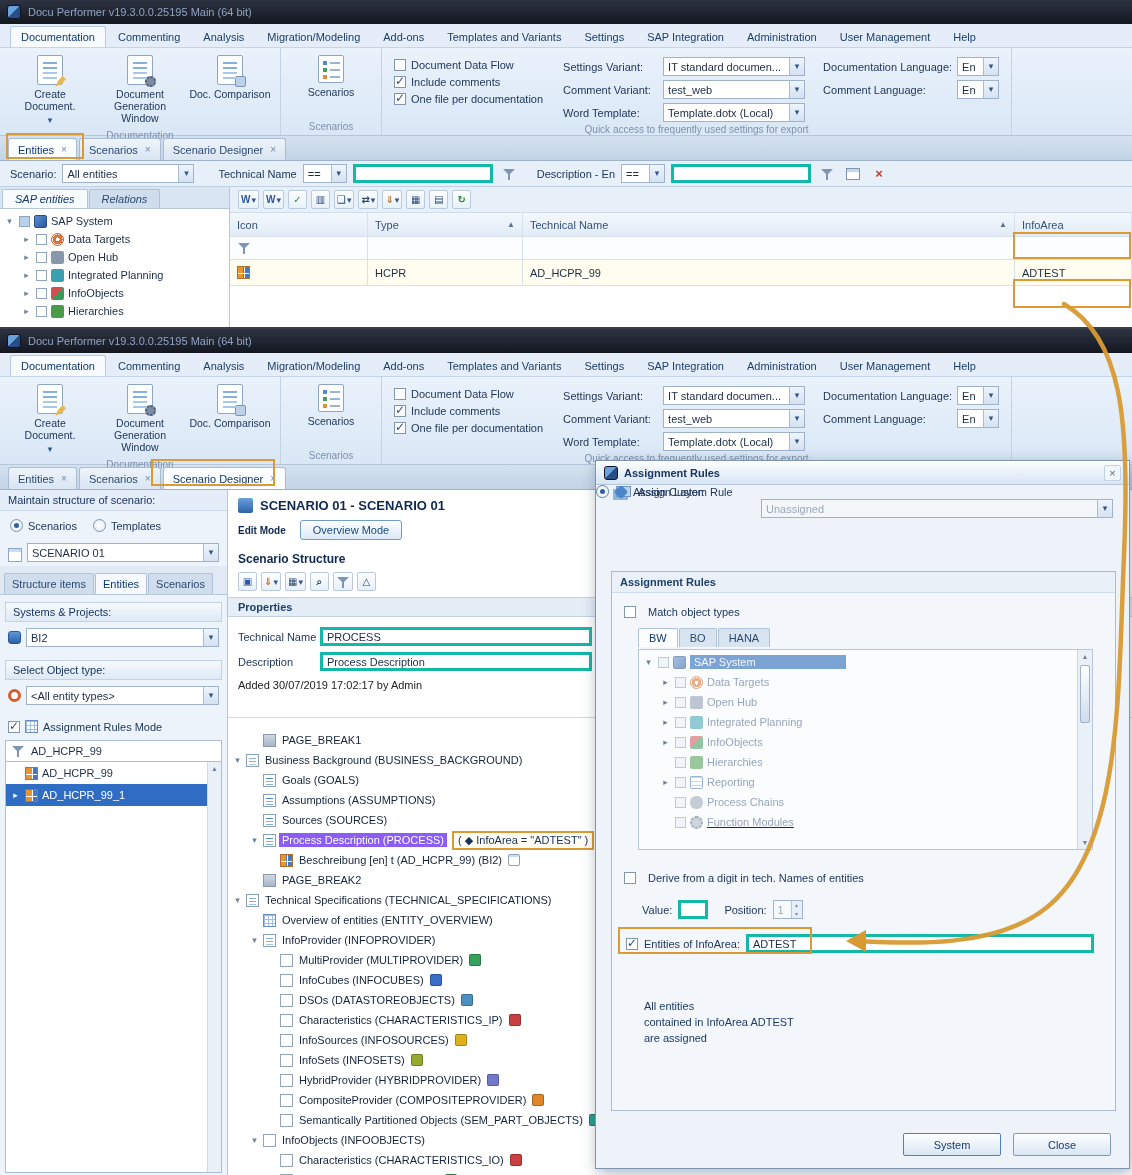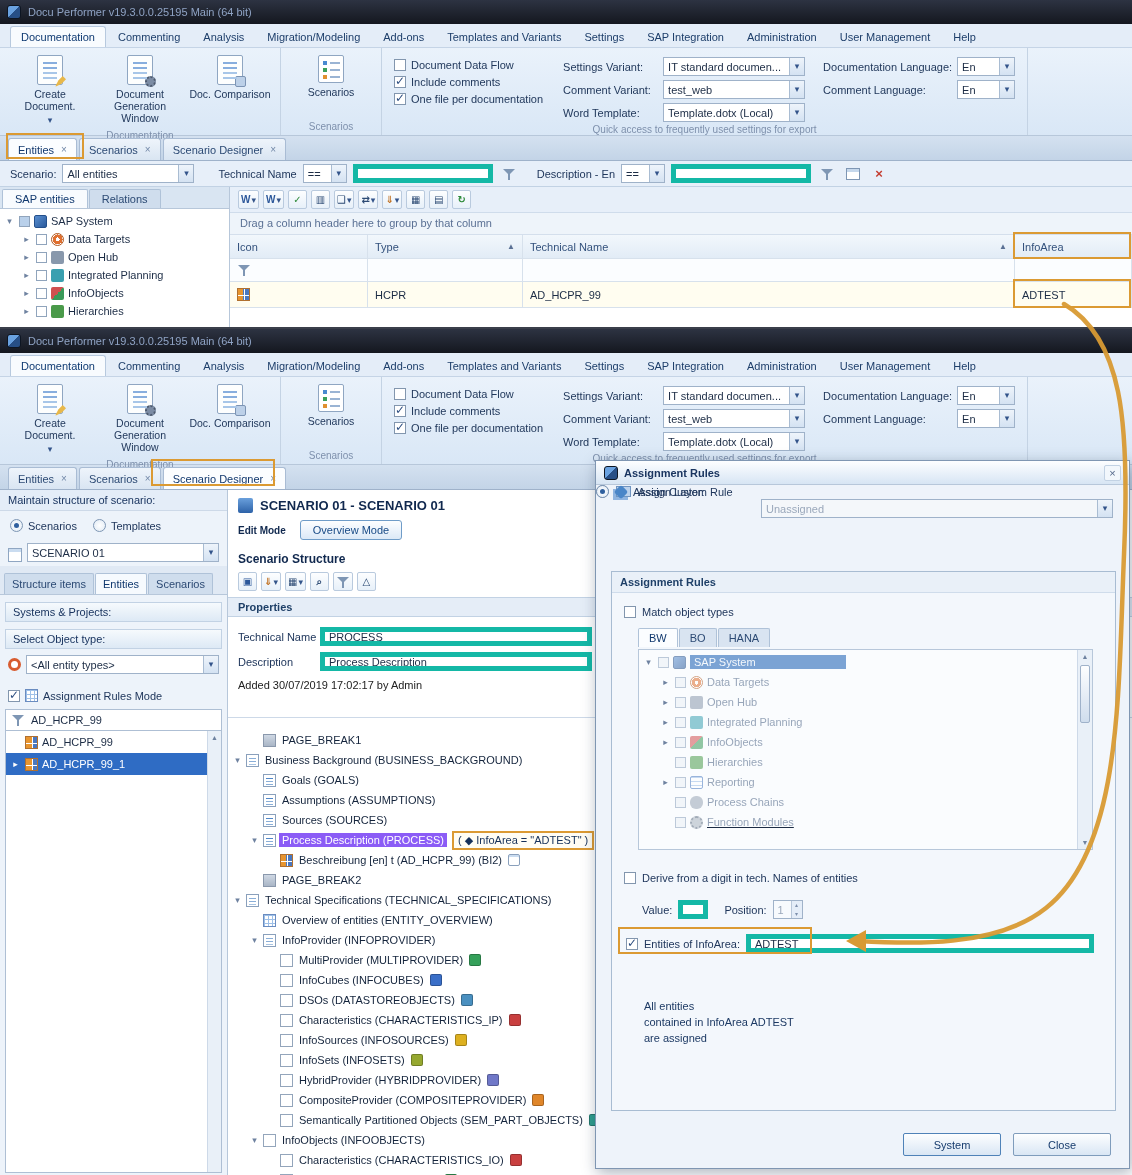--- a/index.html
+++ b/index.html
@@ -38,43 +38,43 @@
 .rcheck{display:flex;align-items:center;gap:5px;white-space:nowrap;color:#22395c;}
 .cb{width:12px;height:12px;border:1px solid #8296ae;background:#fff;position:relative;flex:none;}
 .cb.on::before{content:"✓";position:absolute;left:0;top:-3px;font-size:12px;font-weight:bold;color:#2d4e80;}
 .rfields{display:flex;flex-direction:column;gap:4px;padding:5px 6px 0 10px;}
 .rfield{display:flex;align-items:center;gap:6px;}
 .rfield .flabel{width:94px;color:#22395c;white-space:nowrap;}
 .rlangs .flabel{width:128px;}
 .combo{height:19px;background:#fff;border:1px solid #9fb2c9;display:flex;align-items:center;padding:0 16px 0 4px;position:relative;color:#1c2c45;white-space:nowrap;overflow:hidden;}
 .combo::after{content:"▾";position:absolute;right:0;top:0;width:14px;height:100%;background:linear-gradient(#eef4fb,#d4e2f2);border-left:1px solid #a9bcd2;color:#33548a;font-size:9px;line-height:17px;text-align:center;}
 .combo.w142{width:142px;}
-.combo.w42{width:58px;}
+.combo.w42{width:42px;}
 .combo.disabled{background:#f4f7fa;color:#9aa8bb;}
 
 
 .doctabs{height:25px;background:linear-gradient(#d4e1f0,#c3d4e7);display:flex;align-items:flex-end;padding-left:8px;gap:2px;border-bottom:1px solid #9fb2ca;}
 .dtab{height:22px;display:flex;align-items:center;gap:7px;padding:0 9px;background:linear-gradient(#eef4fb,#d9e5f2);border:1px solid #a9bcd4;border-bottom:none;border-radius:3px 3px 0 0;color:#2c4a74;white-space:nowrap;}
 .dtab .tx{font-size:10px;color:#7288a8;}
 #win1 .doctabs .dtab:nth-child(1),#win2 .doctabs .dtab:nth-child(3){background:#fbfdff;color:#12386e;}
 
 
 .filterbar{height:26px;background:#e7eff9;border-bottom:1px solid #c2d2e4;display:flex;align-items:center;gap:6px;padding:0 10px;}
 .fb-label{color:#20375c;white-space:nowrap;}
-.input{height:19px;background:#fff;border:5px solid #14b8a6;padding:0 4px;font:inherit;color:#1c2c45;}
+.input{height:19px;background:#fff;border:3px solid #14b8a6;padding:0 4px;font:inherit;color:#1c2c45;}
 .funnel{width:14px;height:14px;position:relative;flex:none;display:inline-block;}
 .funnel::before{content:"";position:absolute;left:1px;top:2px;border-left:6px solid transparent;border-right:6px solid transparent;border-top:6px solid #7e96b4;}
 .funnel::after{content:"";position:absolute;left:6px;top:7px;width:2px;height:6px;background:#7e96b4;}
 .icon-btn{width:20px;height:20px;display:flex;align-items:center;justify-content:center;flex:none;}
 .red-x{color:#c43c30;font-weight:bold;font-size:13px;}
 .grid-filter-ic{width:14px;height:12px;border:1px solid #7e96b4;background:#fff;box-shadow:inset 0 3px 0 #c6d8ec;display:inline-block;}
 .body1{display:flex;height:141px;background:#fff;}
 .left1{width:230px;border-right:1px solid #b7c7da;display:flex;flex-direction:column;background:#eef4fa;}
 .ltabs{height:22px;display:flex;align-items:flex-end;background:#d9e5f2;border-bottom:1px solid #b7c7da;padding-left:2px;gap:1px;}
-.ltab{padding:3px 12px;background:#cfdded;border:1px solid #afc2d8;border-bottom:none;border-radius:2px 2px 0 0;color:#2c4a74;}
+.ltab{padding:3px 12px;background:#cfdded;border:1px solid #afc2d8;border-bottom:none;border-radius:2px 2px 0 0;color:#2c4a74;font-style:italic;}
 .ltab:first-child{background:#f8fbfe;color:#10386e;}
 .tree1{flex:1;background:#fff;padding-top:3px;}
 .ntr{display:flex;align-items:center;gap:4px;height:18px;padding-left:4px;white-space:nowrap;}
 .exp{width:11px;flex:none;text-align:center;color:#6e82a0;font-size:9px;}
 .exp.open::before{content:"▾";}
 .exp.closed::before{content:"▸";}
 .tbox{width:11px;height:11px;border:1px solid #90a4bc;background:#fff;flex:none;}
 .tbox.mixed{background:#b9d0ea;}
 .nico{width:13px;height:13px;border-radius:2px;flex:none;}
 .nico.sys{background:linear-gradient(135deg,#5a8fd0,#2a5a9c);border:1px solid #24508c;}
@@ -167,21 +167,21 @@
 
 .dialog{position:absolute;left:595px;top:131px;width:535px;height:709px;background:#eef3fa;border:1px solid #7f96b2;box-shadow:2px 4px 14px rgba(20,40,70,.35);z-index:20;}
 .dlg-title{height:24px;background:linear-gradient(#fdfeff,#d7e5f4);border-bottom:1px solid #b7c7da;display:flex;align-items:center;gap:6px;padding:0 8px;font-weight:bold;color:#1a3560;}
 .dlg-close{margin-left:auto;color:#54688a;width:17px;height:16px;display:flex;align-items:center;justify-content:center;border:1px solid #c2d2e4;border-radius:2px;background:#f2f7fc;font-size:11px;font-weight:normal;}
 .dlg-radio-row{position:absolute;display:flex;align-items:center;gap:7px;color:#20375c;}
 .ic-layers{width:15px;height:11px;background:#bcd2ec;border:1px solid #6f94c0;box-shadow:-3px 3px 0 #8fb4e0;flex:none;}
 .ic-tag{width:10px;height:10px;background:#4a86c8;transform:rotate(45deg);border-radius:2px;flex:none;}
 .dlg-combo{position:absolute;left:165px;top:38px;width:352px;}
 .groupbox{position:absolute;left:15px;top:110px;width:505px;height:540px;border:1px solid #a8bcd2;background:#f3f7fc;}
 .gb-title{padding:4px 8px;font-weight:bold;color:#1f4068;background:#e9f0f8;border-bottom:1px solid #cfdceb;}
-.gb-check{position:absolute;display:flex;align-items:flex-end;gap:6px;color:#20375c;}
+.gb-check{position:absolute;display:flex;align-items:flex-end;gap:12px;color:#20375c;}
 #gb-match{left:12px;top:34px;}
 #gb-derive{left:12px;top:300px;}
 .dlg-tabs{position:absolute;left:26px;top:56px;display:flex;gap:1px;}
 .dtab2{padding:3px 10px;background:#d9e4f1;border:1px solid #afc2d8;border-bottom:none;border-radius:2px 2px 0 0;color:#2c4a74;}
 .dlg-tabs .dtab2:first-child{background:#fbfdff;color:#10386e;}
 .dlg-tree{position:absolute;left:26px;top:77px;width:455px;height:201px;background:#fafcfe;border:1px solid #b7c7da;overflow:hidden;padding-top:2px;}
 .dlg-tree .ntr{height:20px;}
 .dlg-tree .lbl{color:#98a6ba;}
 .dlg-tree .ntr.sel .lbl{background:#7ba3d4;color:#f4f8fc;padding:1px 90px 1px 4px;}
 .dlg-tree .tbox{border-color:#bcc9d9;background:#f1f5f9;}
@@ -461,21 +461,20 @@
           <span class="gicon">
               <span>▦</span>
             </span>
           <span class="gicon">
               <span>▤</span>
             </span>
           <span class="gicon">
               <span class="gg">↻</span>
             </span>
         </div>
-        <div class="grouphint">Drag a column header here to group by that column</div>
         <div class="grid">
           <div class="grow ghead">
             <div class="gcell c0">
                 <span>Icon</span>
               </div>
             <div class="gcell c1">
                 <span>Type</span>
                 <span class="gsort">▲</span>
               </div>
             <div class="gcell c2">
@@ -665,20 +664,26 @@
           <div class="combo">
               <span>SCENARIO 01</span>
             </div>
         </div>
         <div class="lp-tabs">
           <div class="ptab">Structure items</div>
             <div class="ptab">Entities</div>
             <div class="ptab">Scenarios</div>
         </div>
         <div class="lp-group-h">Systems &amp; Projects:</div>
+        <div class="lp-combo-row">
+          <span class="ic-db"></span>
+          <div class="combo">
+              <span>BI2</span>
+            </div>
+        </div>
         <div class="lp-group-h">Select Object type:</div>
         <div class="lp-combo-row">
           <span class="ic-obj"></span>
           <div class="combo">
               <span>&lt;All entity types&gt;</span>
             </div>
         </div>
         <div class="lp-check">
           <span class="cb on"></span>
           <span class="ic-rules"></span>

